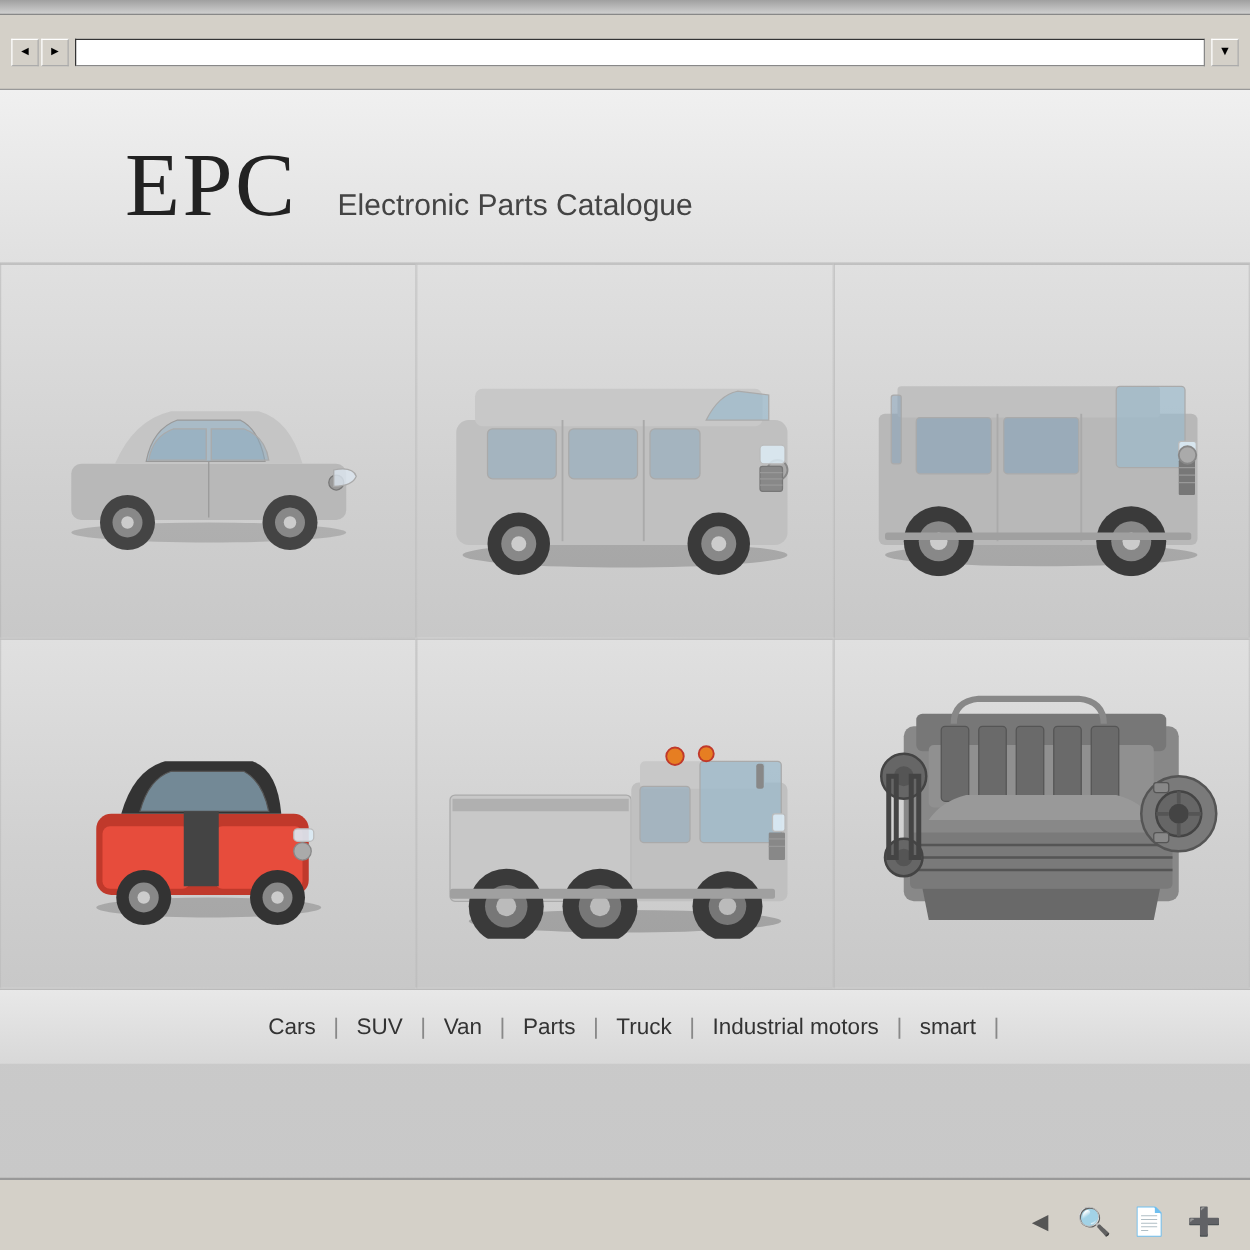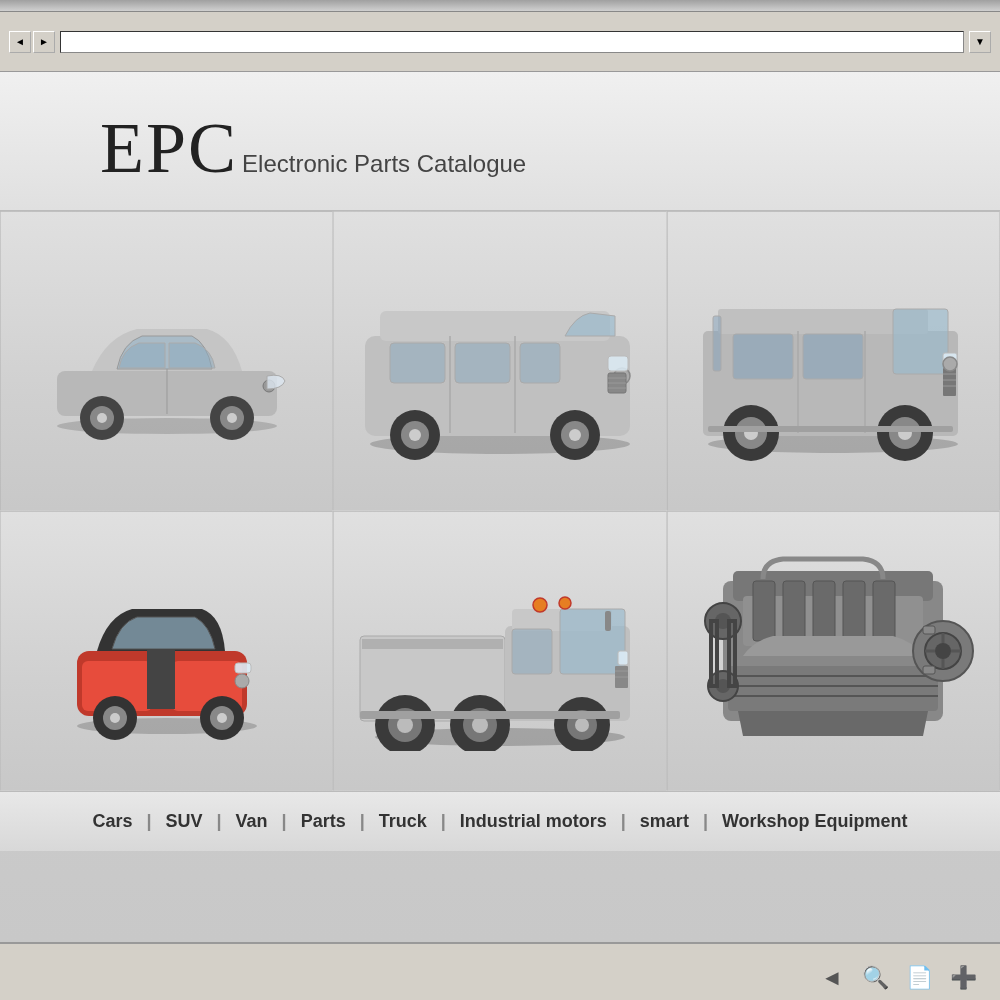--- a/index.html
+++ b/index.html
@@ -55,21 +55,21 @@
 
     
     .epc-header {
       padding: 35px 0 20px 100px;
       background: linear-gradient(180deg, #f0f0f0 0%, #e0e0e0 100%);
     }
 
     .epc-title-area {
       display: flex;
       align-items: baseline;
-      gap: 4px;
+      gap: 32px;
     }
 
     .epc-big {
       font-size: 72px;
       font-family: 'Times New Roman', serif;
       color: #222;
       font-weight: normal;
       letter-spacing: 2px;
     }
 
@@ -100,21 +100,20 @@
 
     
     .nav-bar {
       height: 60px;
       background: linear-gradient(180deg, #e8e8e8 0%, #d8d8d8 100%);
       border-top: 1px solid #bbb;
       display: flex;
       align-items: center;
       justify-content: center;
       gap: 0;
-      font-weight: bold;
     }
 
     .nav-item {
       font-size: 18px;
       color: #333;
       padding: 0 14px;
       cursor: pointer;
       white-space: nowrap;
     }
 
@@ -465,21 +464,20 @@
     <span class="nav-item">Van</span>
     <span class="nav-separator">|</span>
     <span class="nav-item">Parts</span>
     <span class="nav-separator">|</span>
     <span class="nav-item">Truck</span>
     <span class="nav-separator">|</span>
     <span class="nav-item">Industrial motors</span>
     <span class="nav-separator">|</span>
     <span class="nav-item">smart</span>
     <span class="nav-separator">|</span>
-    <span class="nav-item">Workshop Equipment</span>
   </div>
 
 </div>
 
 <div class="status-bar">
   <div class="status-icon">◄</div>
   <div class="status-icon">🔍</div>
   <div class="status-icon">📄</div>
   <div class="status-icon status-icon-green">➕</div>
 </div>

